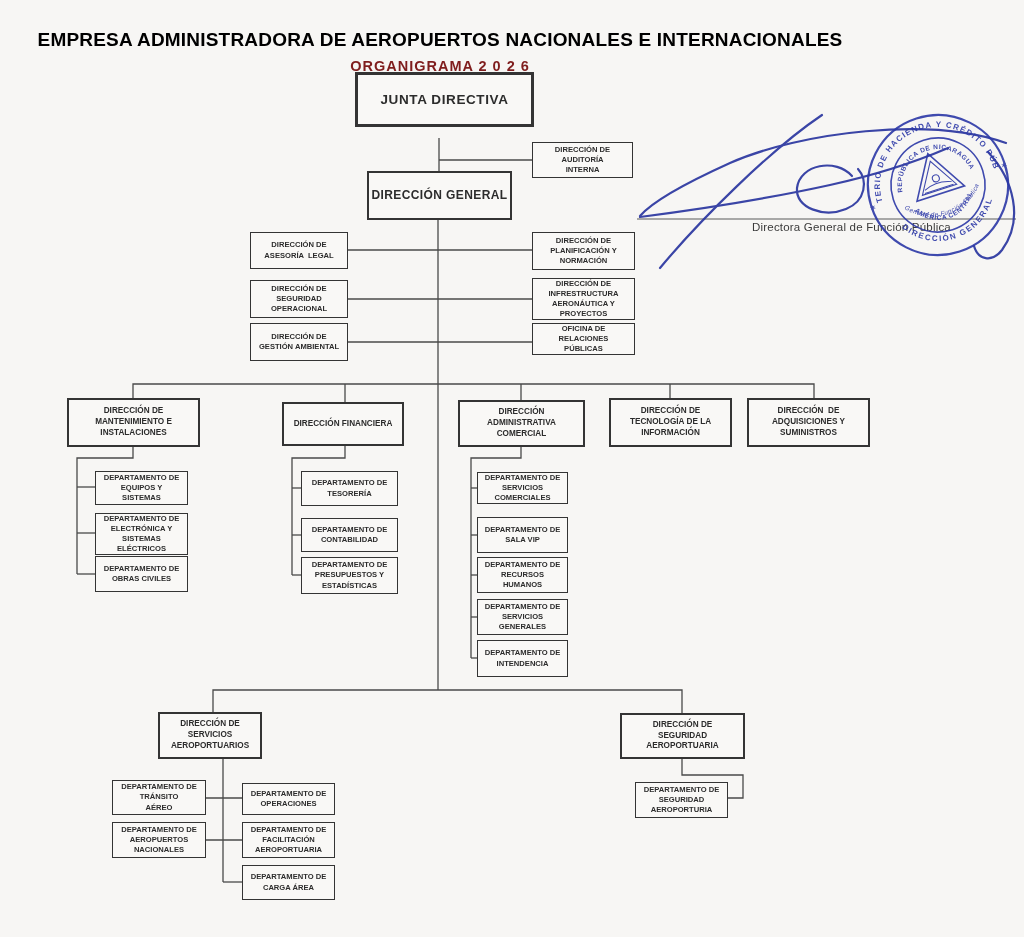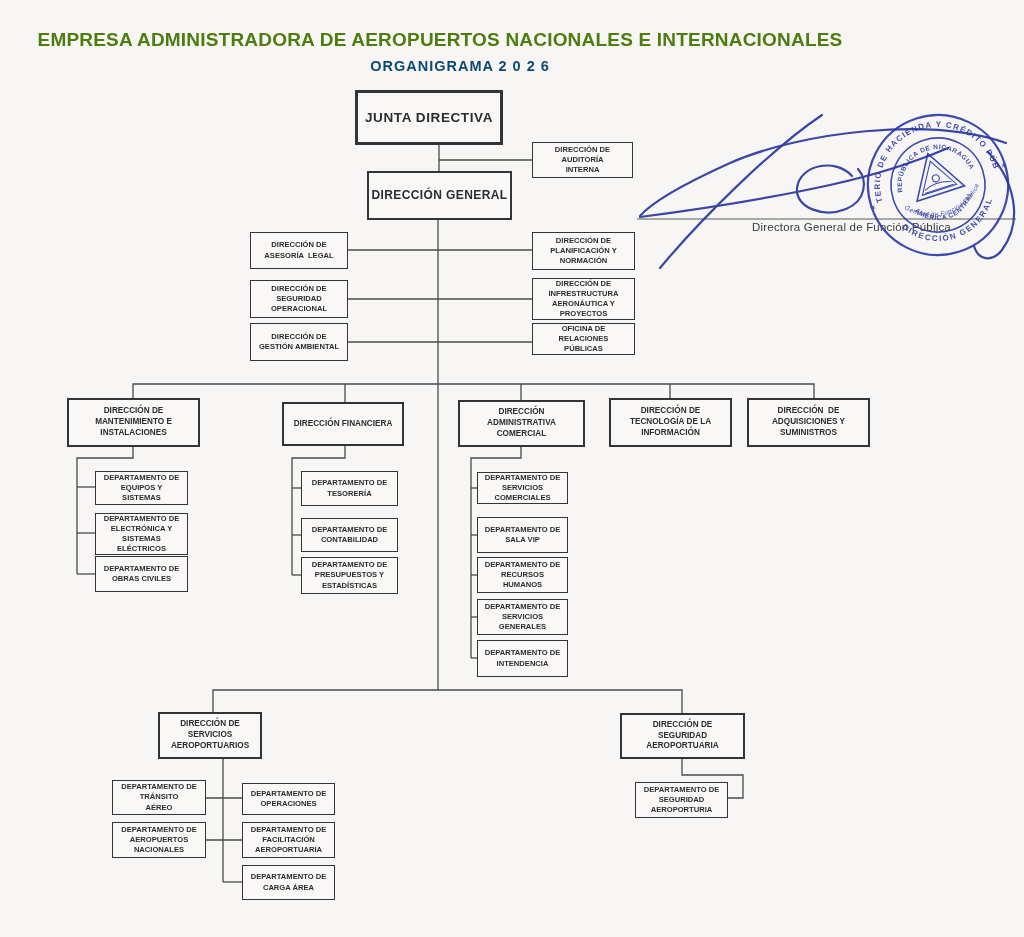--- a/index.html
+++ b/index.html
@@ -4,28 +4,27 @@
 <style>
   html,body{margin:0;padding:0;}
   .page{
     position:relative; width:1024px; height:937px;
     background:#f7f6f4;
     font-family:"Liberation Sans", sans-serif;
     overflow:hidden;
   }
   .doc-title{
     position:absolute; left:0; top:29px; width:880px;
-    text-align:center; font-size:19px; font-weight:bold; color:#4d7c0f;
+    text-align:center; font-size:19px; font-weight:bold; color:#000000;
     letter-spacing:.2px; white-space:nowrap;
   }
   .doc-subtitle{
     position:absolute; left:0; top:58px; width:880px;
-    text-align:center; font-size:14.5px; font-weight:bold; color:#0c4a6e;
+    text-align:center; font-size:14.5px; font-weight:bold; color:#7f1d1d;
     letter-spacing:1px;
-    margin-left:20px;
   }
   svg.layer{position:absolute; left:0; top:0;}
   .node{
     position:absolute; box-sizing:border-box;
     background:#f9f8f6;
     border:1.4px solid #343434;
     display:flex; align-items:center; justify-content:center;
     text-align:center; font-weight:bold; color:#2c2c2c;
     font-size:7.6px; line-height:1.32; white-space:pre-wrap;
     z-index:2;
@@ -85,21 +84,21 @@
     <line x1="223" y1="759" x2="223" y2="882"></line>
     <line x1="206" y1="798" x2="242" y2="798"></line>
     <line x1="206" y1="840" x2="242" y2="840"></line>
     <line x1="223" y1="882" x2="242" y2="882"></line>
 
     <polyline points="682,759 682,775 743,775 743,798 728,798"></polyline>
 
     <line x1="637" y1="219" x2="1016" y2="219" stroke="#5a5a5a" stroke-width="1.2"></line>
   </svg>
 
-  <div class="node junta" style="left:355px;top:90px;width:148px;height:55px">JUNTA DIRECTIVA</div>
+  <div class="node junta" style="left:355px;top:72px;width:179px;height:55px">JUNTA DIRECTIVA</div>
   <div class="node" style="left:532px;top:142px;width:101px;height:36px">DIRECCIÓN DE
 AUDITORÍA
 INTERNA</div>
   <div class="node general" style="left:367px;top:171px;width:145px;height:49px">DIRECCIÓN GENERAL</div>
 
   <div class="node" style="left:250px;top:232px;width:98px;height:37px">DIRECCIÓN DE
 ASESORÍA  LEGAL</div>
   <div class="node" style="left:250px;top:280px;width:98px;height:38px">DIRECCIÓN DE
 SEGURIDAD
 OPERACIONAL</div>

